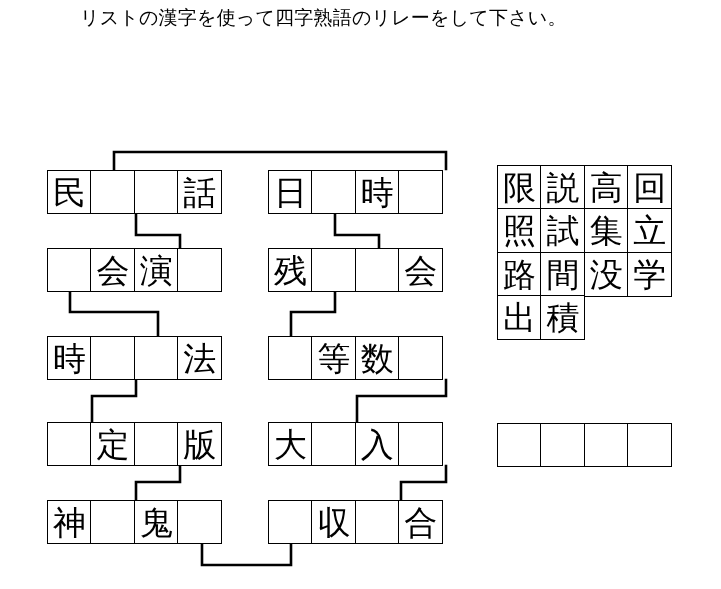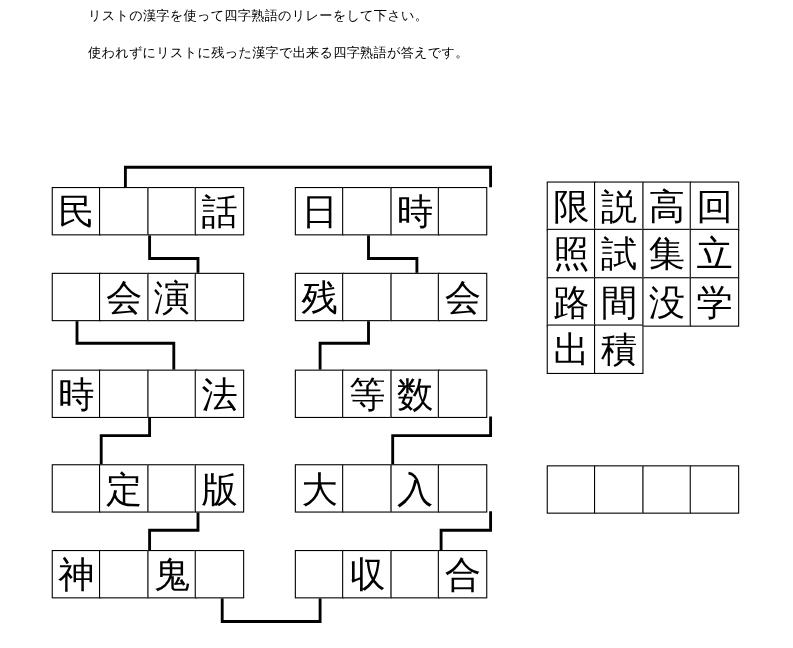--- a/index.html
+++ b/index.html
@@ -17,21 +17,21 @@
   }
 
   
   #instructions {
     position: absolute;
     left: 80px;
     top: 8px;
     width: 600px;
   }
   .instr-line {
-    font-size: 12px;
+    font-size: 19px;
     line-height: 1.0;
     margin: 0 0 22px 0;
     white-space: nowrap;
     letter-spacing: 0.2px;
   }
 
   
   #puzzle {
     position: absolute;
     left: 0;
@@ -94,21 +94,20 @@
     left: 0; top: 0;
     width: 721px; height: 589px;
     pointer-events: none;
   }
 </style>
 </head>
 <body>
 
 <div id="instructions">
   <p class="instr-line">リストの漢字を使って四字熟語のリレーをして下さい。</p>
-  <p class="instr-line">使われずにリストに残った漢字で出来る四字熟語が答えです。</p>
 </div>
 
 <div id="puzzle">
 
   <svg id="connectors" viewBox="0 0 721 589" width="721" height="589">
     <g stroke="#000000" stroke-width="2.6" fill="none" stroke-linecap="square" stroke-linejoin="miter">
 
       <path d="M 114 169 L 114 152 L 446 152 L 446 169"></path>
 
       <path d="M 136 214 L 136 235 L 180 235 L 180 248"></path>

